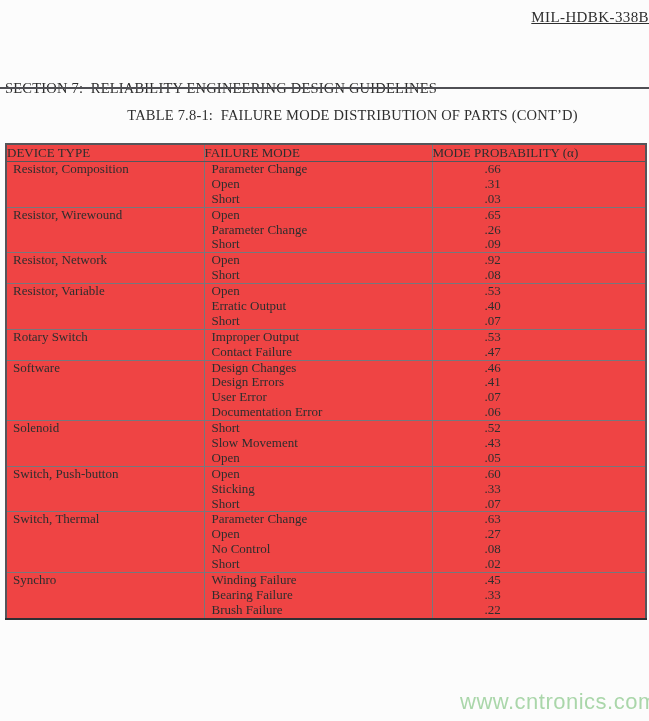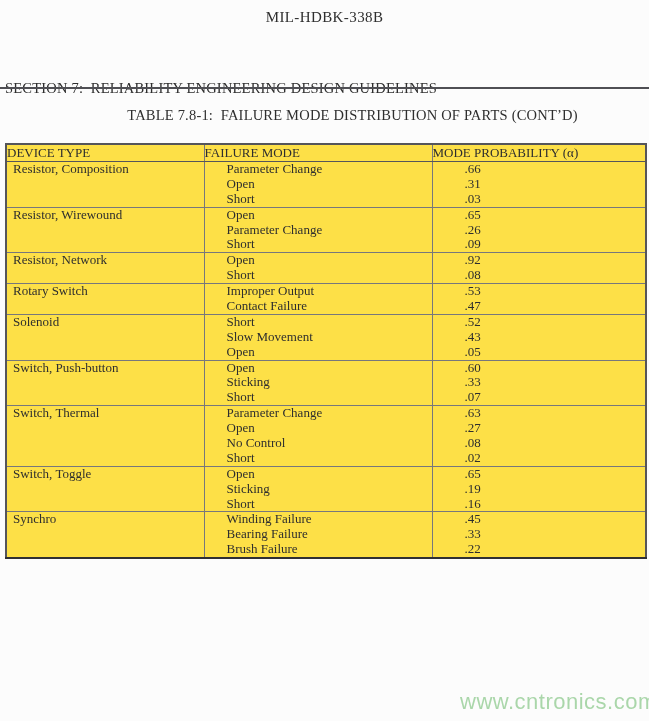--- a/index.html
+++ b/index.html
@@ -10,64 +10,64 @@
     color: #2e2e2e;
   }
   .page {
     position: relative;
     width: 649px; height: 721px;
     background: #fcfcfc;
     overflow: hidden;
   }
   .doc-title {
     position: absolute; top: 9px; left: 0;
-    width: 100%; text-align: center;
-    font-size: 15px; letter-spacing: 0.4px;
+    width: 100%; text-align: right;
+    font-size: 15px; letter-spacing: 0.4px; text-decoration: underline;
   }
   .section-heading {
     position: absolute; top: 80px; left: 5px;
     font-size: 14.5px; white-space: pre; letter-spacing: 0.2px;
   }
   .section-rule {
     position: absolute; top: 87px; left: 0;
     width: 649px; height: 0;
     border-top: 2px solid #4f4f54;
   }
   .table-title {
     position: absolute; top: 107px; left: 0;
     width: 100%; text-align: center;
     font-size: 14.5px; white-space: pre; letter-spacing: 0.2px; margin-left: 28px;
   }
   table.parts {
     position: absolute; top: 143px; left: 5px;
     width: 640px;
     border-collapse: collapse; table-layout: fixed;
     font-size: 13px;
-    background: #fde047;
+    background: #ef4444;
   }
   table.parts { border: 2px solid #55555a; border-bottom: 2.5px solid #2f2f33; }
   table.parts th, table.parts td {
     border: 1px solid #77777c;
     vertical-align: top;
     padding: 0;
     overflow: hidden;
   }
   table.parts th {
     font-weight: normal; text-align: left;
     height: 16px; line-height: 16px;
     border-bottom: 1.5px solid #55555a;
     white-space: nowrap;
   }
   th.h-dev  { padding-left: 5px; }
   th.h-mode { padding-left: 7px; margin-left: 40px; }
   th.h-prob { padding-left: 6px; }
   .line { line-height: 14.9px; height: 14.9px; white-space: nowrap; }
   td.c-dev  .line { padding-left: 6px; }
-  td.c-mode .line { padding-left: 22px; }
-  td.c-prob .line { padding-left: 32px; }
+  td.c-mode .line { padding-left: 7px; }
+  td.c-prob .line { padding-left: 52px; }
   td.c-dev, td.c-mode, td.c-prob { padding-top: 1px; padding-bottom: 1px; }
   .watermark {
     position: absolute; top: 689px; left: 460px;
     font-family: "Liberation Sans", "DejaVu Sans", sans-serif;
     font-size: 22px; letter-spacing: 0.5px;
     color: #a6d5a6; opacity: 0.95;
     white-space: nowrap;
   }
 </style>
 </head>
@@ -137,35 +137,67 @@
         <td class="c-mode">
           <div class="line">Open</div>
           <div class="line">Short</div>
         </td>
         <td class="c-prob">
           <div class="line">.92</div>
           <div class="line">.08</div>
         </td>
       </tr>
 
+      <tr>
+        <td class="c-dev">
+          <div class="line">Resistor, Variable</div>
+        </td>
+        <td class="c-mode">
+          <div class="line">Open</div>
+          <div class="line">Erratic Output</div>
+          <div class="line">Short</div>
+        </td>
+        <td class="c-prob">
+          <div class="line">.53</div>
+          <div class="line">.40</div>
+          <div class="line">.07</div>
+        </td>
+      </tr>
 
       <tr>
         <td class="c-dev">
           <div class="line">Rotary Switch</div>
         </td>
         <td class="c-mode">
           <div class="line">Improper Output</div>
           <div class="line">Contact Failure</div>
         </td>
         <td class="c-prob">
           <div class="line">.53</div>
           <div class="line">.47</div>
         </td>
       </tr>
 
+      <tr>
+        <td class="c-dev">
+          <div class="line">Software</div>
+        </td>
+        <td class="c-mode">
+          <div class="line">Design Changes</div>
+          <div class="line">Design Errors</div>
+          <div class="line">User Error</div>
+          <div class="line">Documentation Error</div>
+        </td>
+        <td class="c-prob">
+          <div class="line">.46</div>
+          <div class="line">.41</div>
+          <div class="line">.07</div>
+          <div class="line">.06</div>
+        </td>
+      </tr>
 
       <tr>
         <td class="c-dev">
           <div class="line">Solenoid</div>
         </td>
         <td class="c-mode">
           <div class="line">Short</div>
           <div class="line">Slow Movement</div>
           <div class="line">Open</div>
         </td>
@@ -203,35 +235,20 @@
           <div class="line">Short</div>
         </td>
         <td class="c-prob">
           <div class="line">.63</div>
           <div class="line">.27</div>
           <div class="line">.08</div>
           <div class="line">.02</div>
         </td>
       </tr>
 
-      <tr>
-        <td class="c-dev">
-          <div class="line">Switch, Toggle</div>
-        </td>
-        <td class="c-mode">
-          <div class="line">Open</div>
-          <div class="line">Sticking</div>
-          <div class="line">Short</div>
-        </td>
-        <td class="c-prob">
-          <div class="line">.65</div>
-          <div class="line">.19</div>
-          <div class="line">.16</div>
-        </td>
-      </tr>
 
       <tr>
         <td class="c-dev">
           <div class="line">Synchro</div>
         </td>
         <td class="c-mode">
           <div class="line">Winding Failure</div>
           <div class="line">Bearing Failure</div>
           <div class="line">Brush Failure</div>
         </td>

